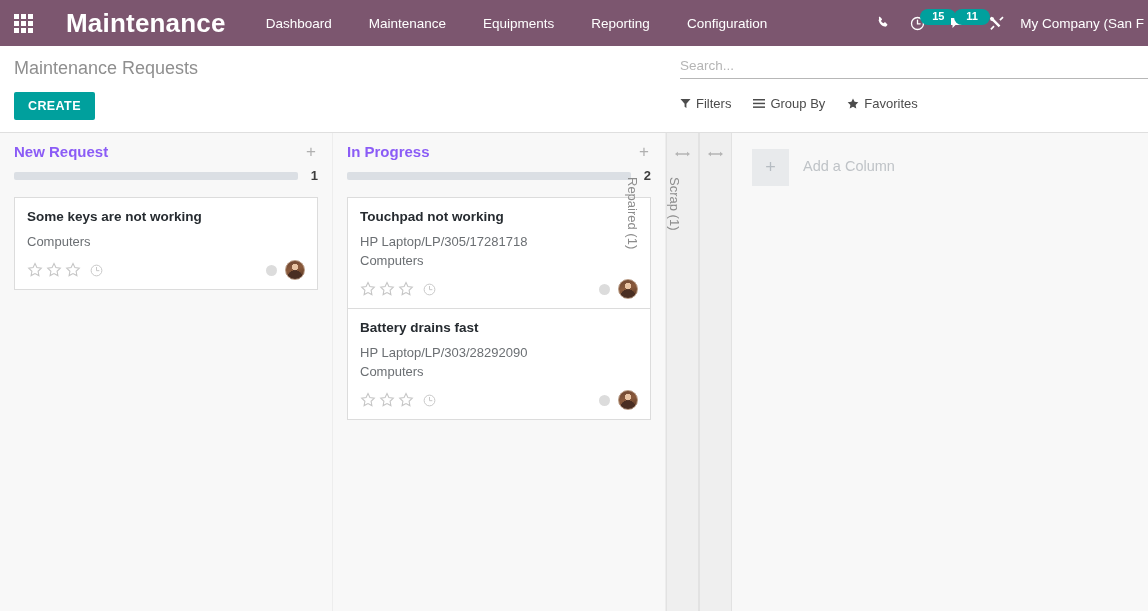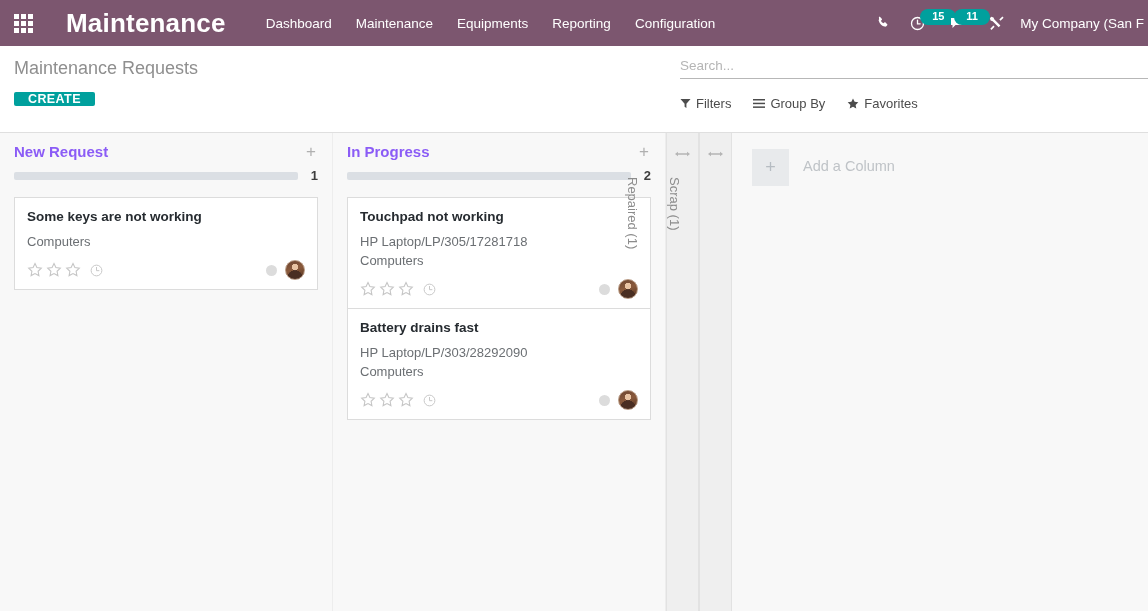--- a/index.html
+++ b/index.html
@@ -40,21 +40,21 @@
     font-size: 26px;
     font-weight: bold;
     letter-spacing: .2px;
     margin-left: 20px;
     margin-right: 28px;
     color: #ffffff;
   }
   .menu {
     display: flex;
     align-items: center;
-    gap: 0px;
+    gap: 13px;
   }
   .menu-item {
     font-size: 13.5px;
     color: #ffffff;
     padding: 6px 12px;
     cursor: pointer;
     text-decoration: none;
   }
 
   .nav-right {
@@ -109,21 +109,21 @@
   }
   .create-btn {
     position: absolute;
     left: 14px; top: 46px;
     background: #00a09d;
     color: #ffffff;
     border: none;
     font-size: 12.5px;
     font-weight: bold;
     letter-spacing: .4px;
-    padding: 0 14px;
+    padding: 7px 14px;
     border-radius: 2px;
     cursor: pointer;
     font-family: "Liberation Sans", sans-serif;
   }
   .search-area {
     position: absolute;
     left: 680px; top: 10px;
     right: 0;
   }
   .search-box {

